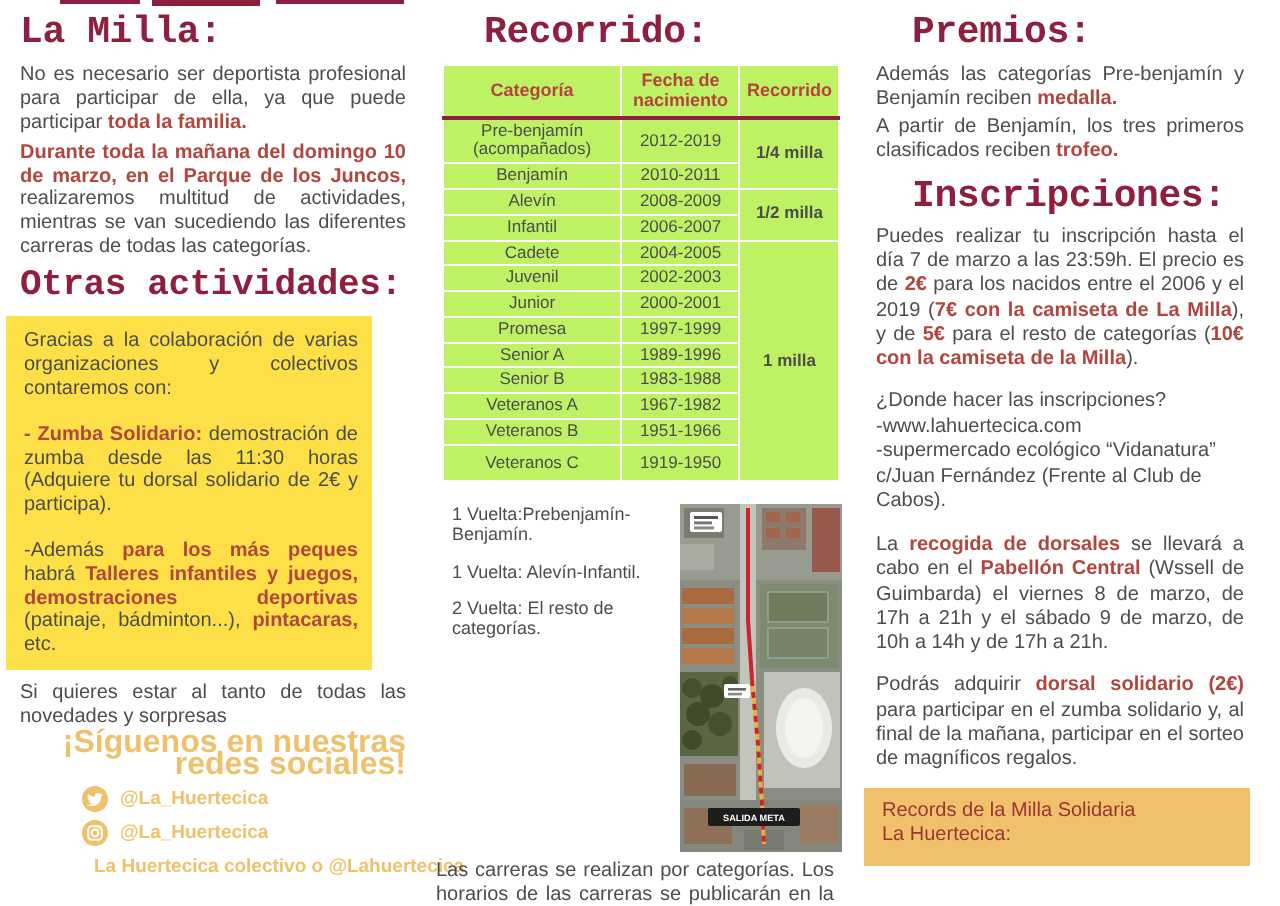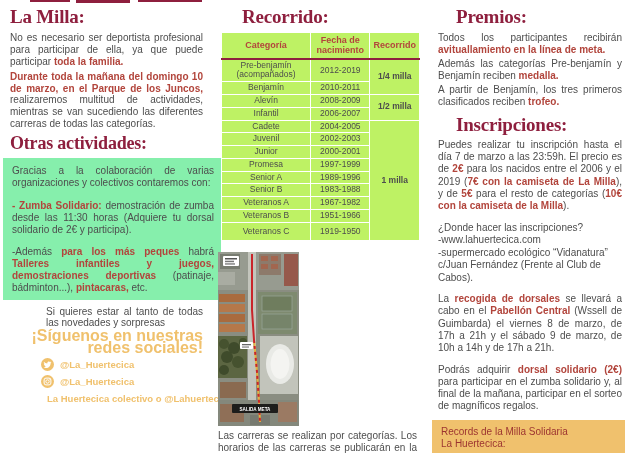--- a/index.html
+++ b/index.html
@@ -1,29 +1,29 @@
 <!DOCTYPE html>
 <html><head>
 <meta charset="utf-8">
 <style>
   html,body{margin:0;padding:0;background:#fff;}
   .page{position:relative;width:640px;height:453px;background:#fff;overflow:hidden;
         font-family:"Liberation Sans",sans-serif;color:#4d4d4d;}
-  .h{font-family:Liberation Serif, serif;font-weight:bold;color:#8e1f3e;letter-spacing:-0.2px;}
+  .h{font-family:Liberation Mono, monospace;font-weight:bold;color:#8e1f3e;letter-spacing:-0.2px;}
   .col{position:absolute;top:6px;}
   #col-left{left:10px;width:193px;}
   #col-mid{left:218px;width:203px;}
   #col-right{left:438px;width:184px;}
   .t1{font-size:19px;line-height:21px;margin:0 0 5px 0;}
   .t2{font-size:18px;line-height:21px;margin:3px 0 0 0;}
   .b{font-size:10px;line-height:11.8px;text-align:justify;margin:0 0 3.5px 0;}
   .ac{color:#c4574b;}
   .acb{color:#b2453c;font-weight:bold;}
   
-  .ybox{background:#86efac;margin:4px 0 0 -7px;padding:7px 7px 6px 9px;width:218px;box-sizing:border-box;}
+  .ybox{background:#fde047;margin:4px 0 0 -7px;padding:7px 7px 6px 9px;width:183px;box-sizing:border-box;}
   .ybox .b{margin:0 0 11px 0;}
   .ybox .b:last-child{margin:0;}
   .ytext{color:#f0c16d;font-weight:bold;font-size:16px;line-height:11.8px;margin:0;text-align:right;}
   .social{margin-top:4px;}
   .srow{display:flex;align-items:center;gap:6px;margin-top:4px;height:13px;padding-left:31px;}
   .shandle{font-size:9.5px;font-weight:bold;color:#f0c16d;white-space:nowrap;}
   
   #col-mid .t1{margin-left:24px;}
   .rtable{border-collapse:collapse;background:#bef264;margin-left:3px;width:199px;table-layout:fixed;}
   .rtable th,.rtable td{border:1px solid #fff;font-size:8.5px;line-height:1.15;padding:1px 0;
@@ -59,21 +59,21 @@
   <div class="col" id="col-left">
     <h1 class="h t1">La Milla:</h1>
     <p class="b"><span>No es necesario ser deportista profesional para participar de ella, ya que puede participar </span><span class="acb">toda la familia.</span></p>
     <p class="b"><span class="acb">Durante toda la mañana del domingo 10 de marzo, en el Parque de los Juncos,</span><span> realizaremos multitud de actividades, mientras se van sucediendo las diferentes carreras de todas las categorías.</span></p>
     <h2 class="h t2">Otras actividades:</h2>
     <div class="ybox">
       <p class="b">Gracias a la colaboración de varias organizaciones y colectivos contaremos con:</p>
       <p class="b"><span class="acb">- Zumba Solidario:</span><span> demostración de zumba desde las 11:30 horas (Adquiere tu dorsal solidario de 2€ y participa).</span></p>
       <p class="b"><span>-Además </span><span class="acb">para los más peques</span><span> habrá </span><span class="acb">Talleres infantiles y juegos, demostraciones deportivas</span><span> (patinaje, bádminton...), </span><span class="acb">pintacaras,</span><span> etc.</span></p>
     </div>
-    <p class="b" style="margin-top:6px;margin-bottom:1px;margin-left:36px;">Si quieres estar al tanto de todas las novedades y sorpresas</p>
+    <p class="b" style="margin-top:6px;margin-bottom:1px;">Si quieres estar al tanto de todas las novedades y sorpresas</p>
     <p class="ytext">¡Síguenos en nuestras redes sociales!</p>
     <div class="social">
       <div class="srow">
         <svg width="13" height="13" viewBox="0 0 13 13">
             <circle cx="6.5" cy="6.5" r="6.5" fill="#f0c16d"></circle>
             <path fill="#fff" d="M10.4 4.2c-.3.1-.6.2-.9.3.3-.2.5-.5.6-.9-.3.2-.6.3-1 .4-.3-.3-.7-.5-1.2-.5-.9 0-1.6.7-1.6 1.6v.4c-1.3-.1-2.5-.7-3.3-1.7-.1.2-.2.5-.2.8 0 .6.3 1.1.7 1.4-.3 0-.5-.1-.7-.2 0 .8.6 1.5 1.3 1.6-.1 0-.3.1-.4.1h-.3c.2.7.8 1.1 1.5 1.2-.6.4-1.3.7-2 .7h-.4c.7.5 1.6.7 2.5.7 3 0 4.6-2.5 4.6-4.6v-.2c.3-.3.6-.6.8-1.1z"></path>
           </svg>
         <span class="shandle">@La_Huertecica</span>
       </div>
       <div class="srow">
@@ -161,20 +161,25 @@
             <td>Veteranos B</td>
             <td>1951-1966</td>
           </tr>
       <tr class="tallrow">
             <td>Veteranos C</td>
             <td>1919-1950</td>
           </tr>
     </tbody>
       </table>
     <div class="notes-map">
+      <div class="notes">
+        <p class="note">1 Vuelta:Prebenjamín-Benjamín.</p>
+        <p class="note">1 Vuelta: Alevín-Infantil.</p>
+        <p class="note">2 Vuelta: El resto de categorías.</p>
+      </div>
       <div class="mapwrap">
         <svg width="81" height="174" viewBox="0 0 81 174">
           <rect x="0" y="0" width="81" height="174" fill="#8a8d81"></rect>
 
           <rect x="0" y="0" width="81" height="38" fill="#979b90"></rect>
           <rect x="2" y="2" width="20" height="15" fill="#787c71"></rect>
           <rect x="0" y="20" width="17" height="13" fill="#a9aca2"></rect>
           <rect x="41" y="2" width="22" height="21" fill="#8d7a6b"></rect>
           <rect x="43" y="4" width="7" height="5" fill="#a2664f"></rect>
             <rect x="53" y="4" width="7" height="5" fill="#a2664f"></rect>
@@ -231,21 +236,20 @@
             <text x="37" y="158.5" font-size="4.6" fill="#ffffff" text-anchor="middle" font-family="Liberation Sans, sans-serif" font-weight="bold">SALIDA META</text>
           </g>
         </svg>
       </div>
     </div>
     <p class="mid-footer">Las carreras se realizan por categorías. Los horarios de las carreras se publicarán en la web y las redes sociales de la Huertecica, y serán entregados junto al dorsal.</p>
   </div>
 
   <div class="col" id="col-right">
     <h1 class="h t1">Premios:</h1>
-    <p class="rb"><span>Todos los participantes recibirán </span><span class="acb">avituallamiento en la línea de meta.</span></p>
     <p class="rb"><span>Además las categorías Pre-benjamín y Benjamín reciben </span><span class="acb">medalla.</span></p>
     <p class="rb"><span>A partir de Benjamín, los tres primeros clasificados reciben </span><span class="acb">trofeo.</span></p>
     <h1 class="h t1" style="margin-top:5px;margin-bottom:4px;">Inscripciones:</h1>
     <p class="rb gap9"><span>Puedes realizar tu inscripción hasta el día 7 de marzo a las 23:59h. El precio es de </span><span class="acb">2€</span><span> para los nacidos entre el 2006 y el 2019 (</span><span class="acb">7€ con la camiseta de La Milla</span><span>), y de </span><span class="acb">5€</span><span> para el resto de categorías (</span><span class="acb">10€ con la camiseta de la Milla</span><span>).</span></p>
     <div class="gap9">
       <p class="addr">¿Donde hacer las inscripciones?</p>
       <p class="addr">-www.lahuertecica.com</p>
       <p class="addr">-supermercado ecológico “Vidanatura”</p>
       <p class="addr">c/Juan Fernández (Frente al Club de Cabos).</p>
     </div>

